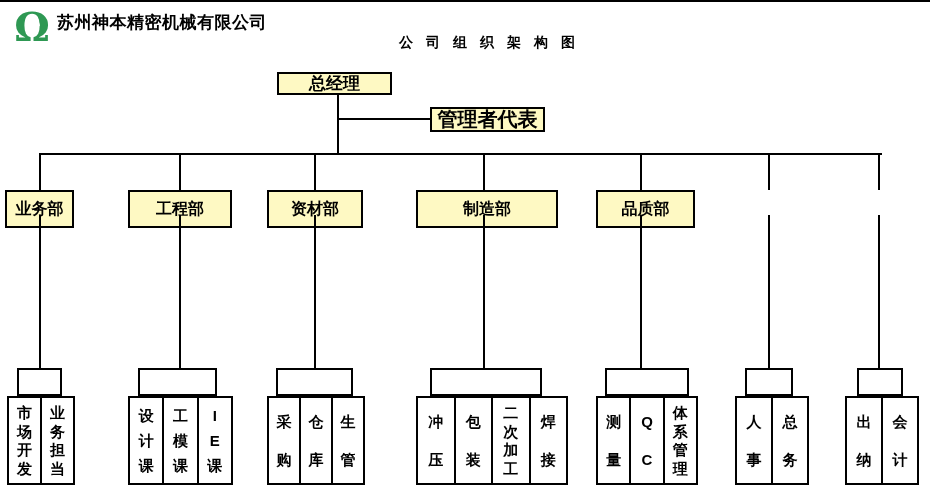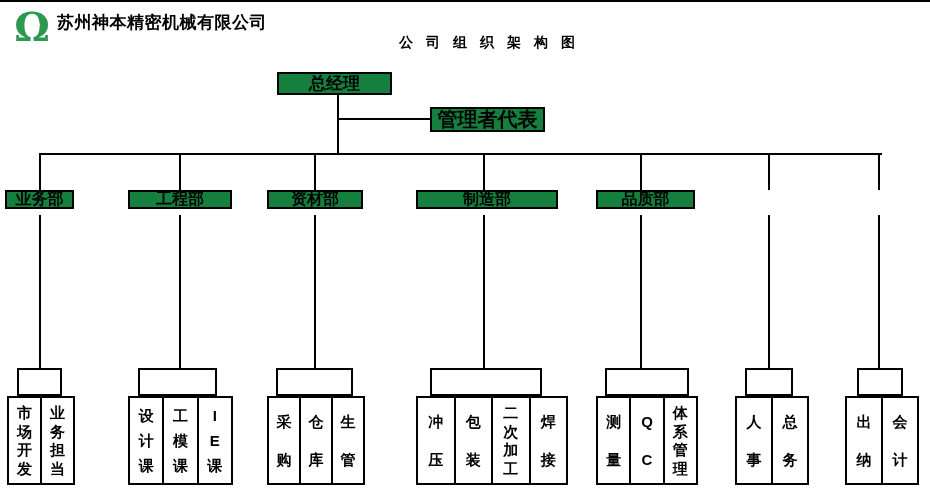--- a/index.html
+++ b/index.html
@@ -30,30 +30,30 @@
     text-align: center;
     font-size: 14px;
     font-weight: bold;
     letter-spacing: 13px;
     text-indent: 13px;
     white-space: nowrap;
   }
   .box {
     position: absolute;
     border: 2px solid #000;
-    background: #15803d;
+    background: #fef9c3;
     display: flex;
     align-items: center;
     justify-content: center;
     font-weight: bold;
     white-space: nowrap;
   }
   .gm-box   { left: 277px; top: 70px;  width: 115px; height: 23px; font-size: 17px; }
   .mgr-box  { left: 430px; top: 105px; width: 115px; height: 25px; font-size: 20px; }
-  .dept-box { top: 188px; height: 19px; font-size: 16px; }
+  .dept-box { top: 188px; height: 38px; font-size: 16px; }
   .hline, .vline { position: absolute; background: #000; }
   .conn-box {
     position: absolute;
     top: 366px; height: 28px;
     border: 2px solid #000;
     background: #fff;
   }
   .unit-group {
     position: absolute;
     top: 394px; height: 89px;

